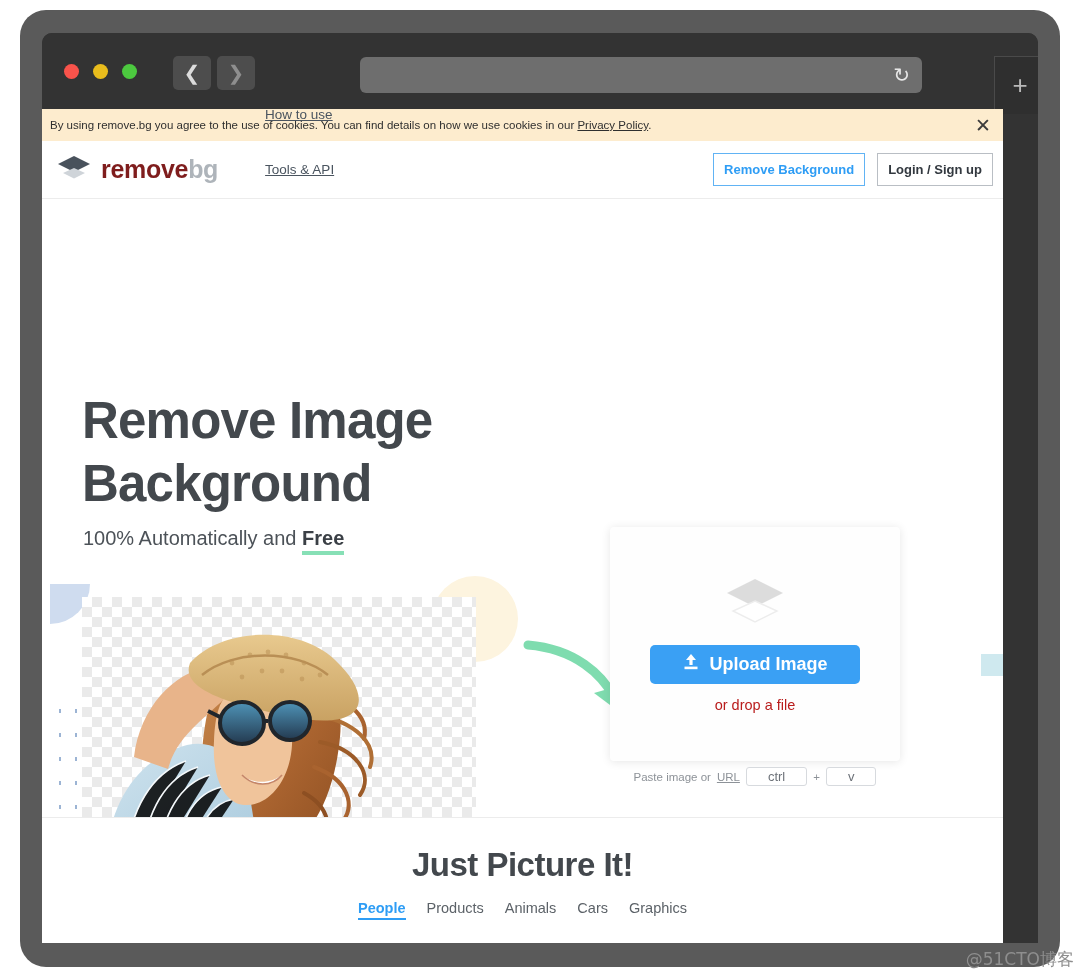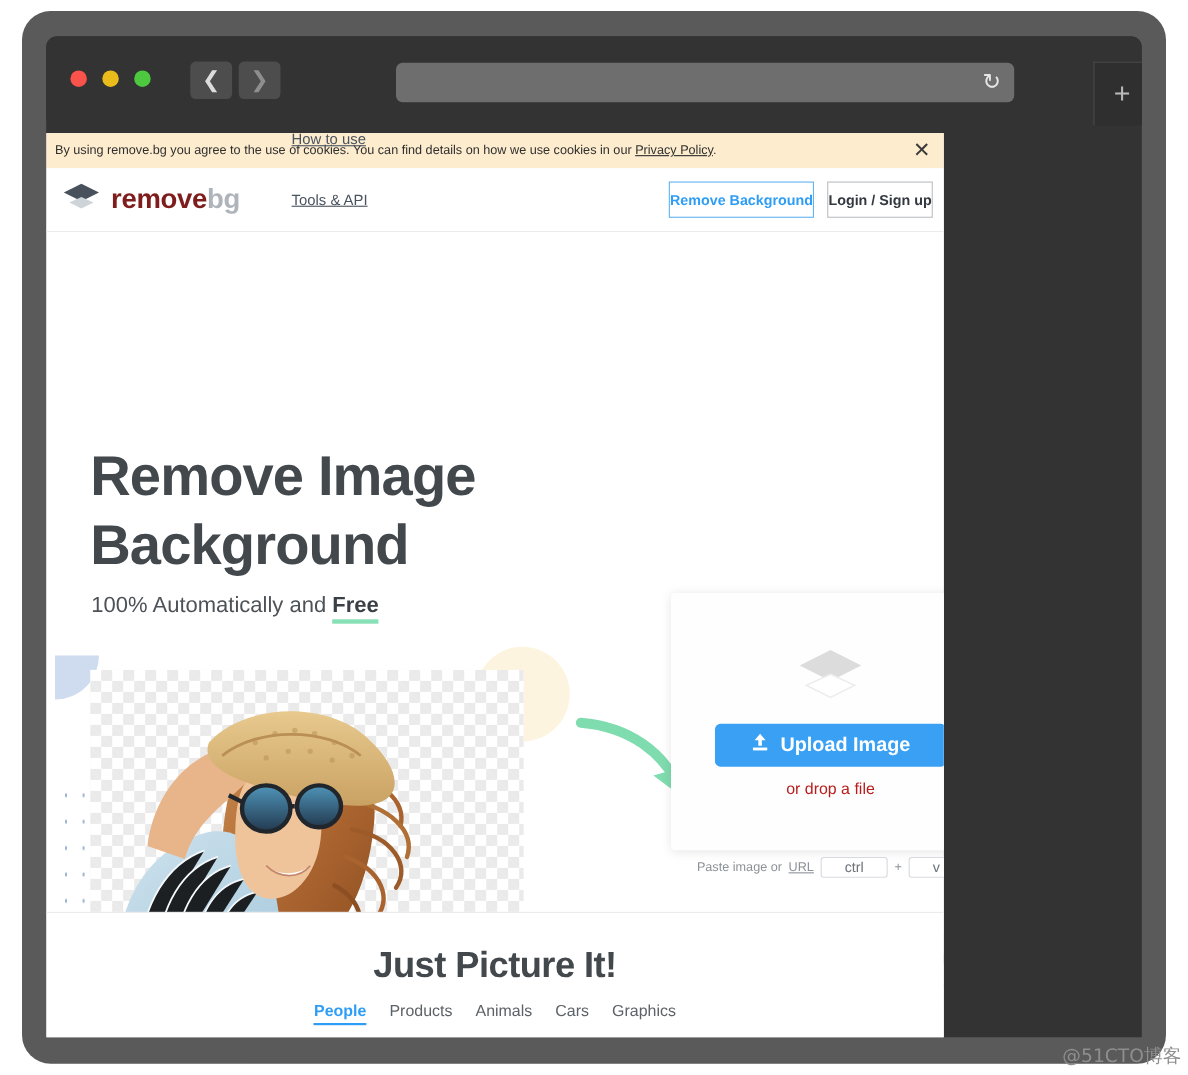--- a/index.html
+++ b/index.html
@@ -76,24 +76,23 @@
     background: #2f2f2f;
     border: 1px solid #4a4a4a;
     border-bottom: none;
     display: flex; align-items: center; justify-content: center;
     color: #b9b9b9; font-size: 26px; font-weight: 300;
   }
 
   
   #page {
     position: relative;
-    width: 816px; height: 834px;
+    width: 961px; height: 834px;
     background: #ffffff;
     overflow: hidden;
-    margin-top: 12px;
   }
 
   
   #cookie-banner {
     position: relative;
     height: 32px;
     background: #fdecce;
     display: flex; align-items: center;
   }
   #cookie-text {
@@ -121,21 +120,21 @@
   .logo-bg { color: #aeb4ba; }
 
   #main-nav { display: flex; margin-left: 47px; gap: 40px; flex-direction: column; }
   .nav-link { font-size: 13.5px; color: #4a545f; }
 
   #header-actions {
     position: absolute; right: 10px;
     display: flex; gap: 12px; align-items: center;
   }
   .hdr-btn {
-    height: 33px; padding: 0 0;
+    height: 33px; padding: 0 10px;
     display: flex; align-items: center; justify-content: center;
     border-radius: 0; font-size: 13px; font-weight: bold;
     background: #ffffff;
   }
   #btn-remove-bg { border: 1px solid #61b3f4; color: #2e9df5; }
   #btn-login { border: 1px solid #b9bec4; color: #32383f; }
 
   
   #hero { position: relative; height: 618px; background: #ffffff; }
 

